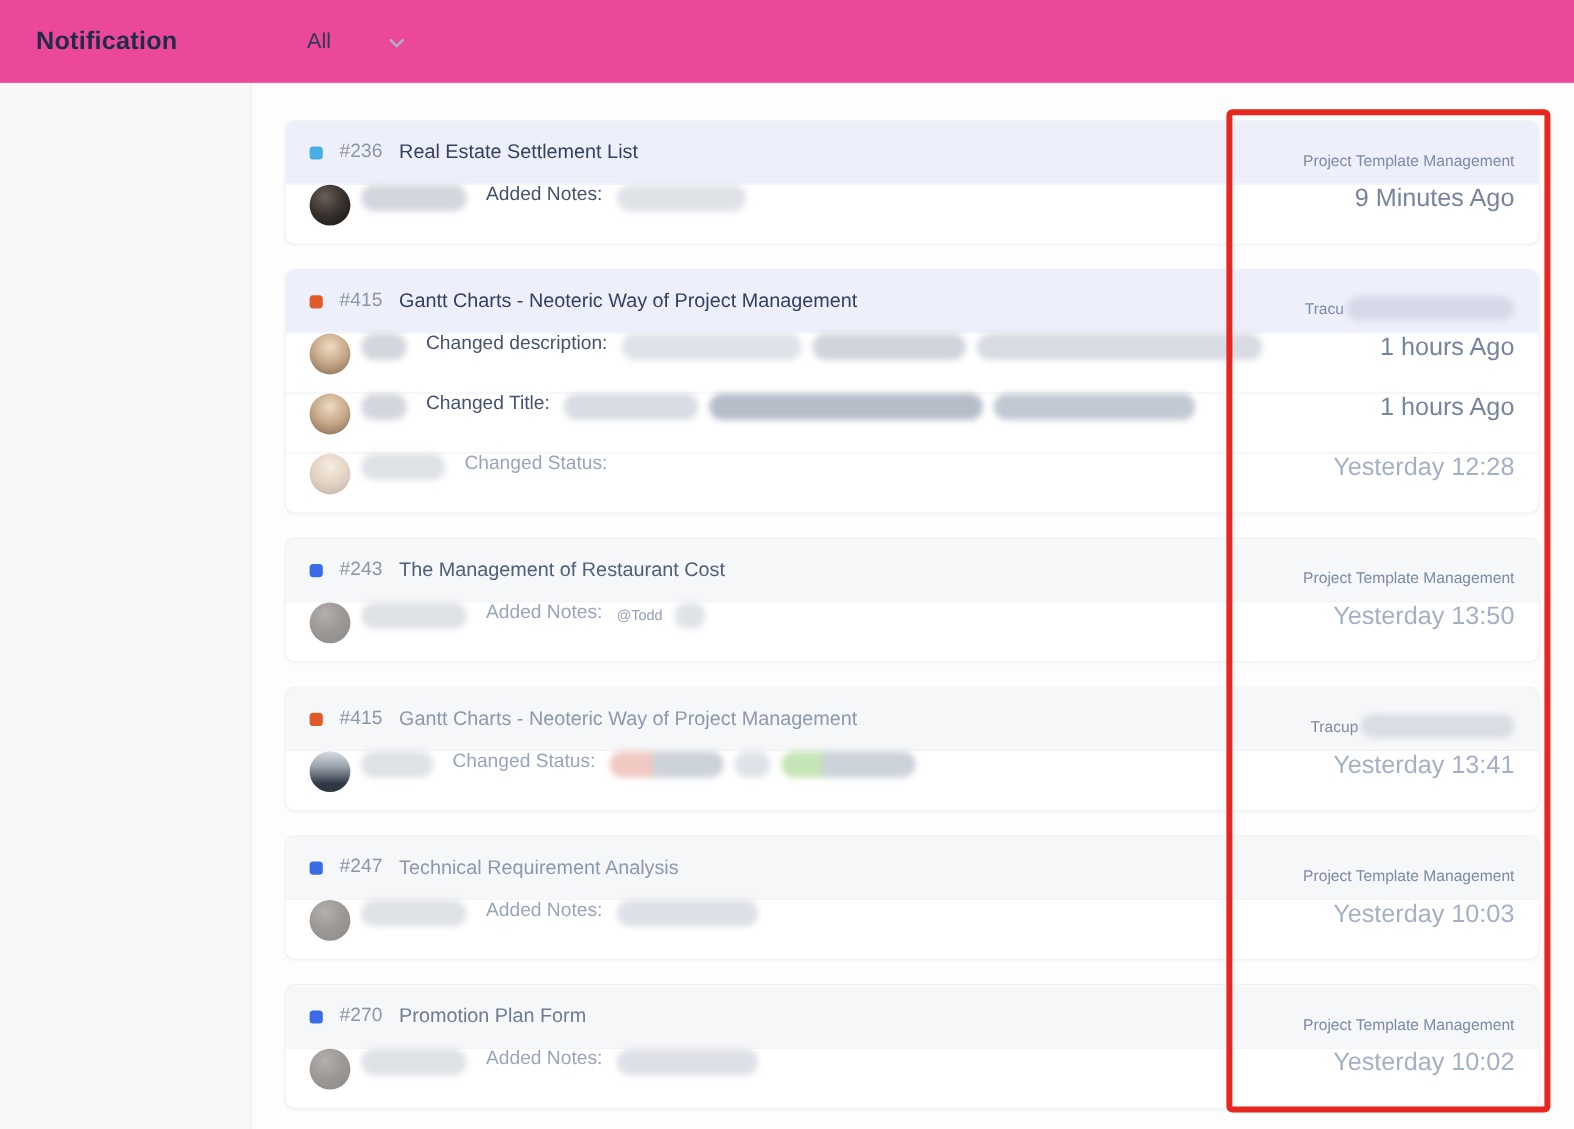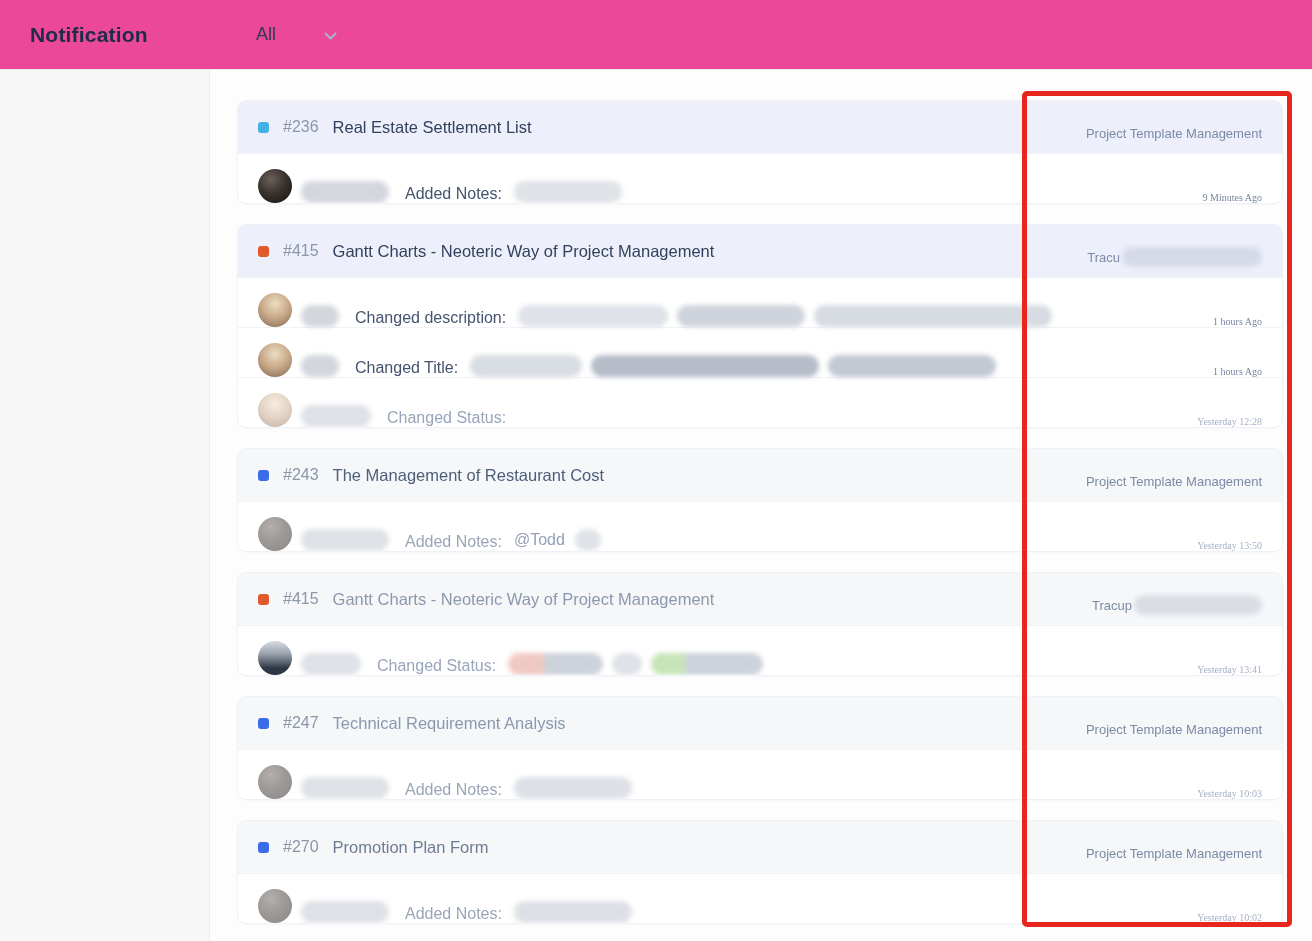--- a/index.html
+++ b/index.html
@@ -26,42 +26,42 @@
     margin-bottom:20px; overflow:hidden; box-shadow:0 1px 2px rgba(40,60,100,.03); }
 
   .chead { height:52px; display:flex; align-items:center; padding:12px 20px; }
   .chead.unread { background:#edf0fa; }
   .chead.read { background:#f6f7f9; }
   .bullet { width:11px; height:11px; border-radius:3px; flex:none; }
   .num { margin-left:14px; font-size:16px; color:#8b97a9; flex:none; }
   .ititle { margin-left:14px; font-size:16.5px; white-space:nowrap;text-align:right; }
   .proj { margin-left:auto; font-size:13px; color:#7c8aa6; display:flex; align-items:center; white-space:nowrap;margin-top:12px; }
 
-  .crow { height:50px; display:flex; align-items:flex-end; padding:0 20px; border-top:1px solid #f0f2f5; background:#fff; }
+  .crow { height:50px; display:flex; align-items:flex-start; padding:0 20px; border-top:1px solid #f0f2f5; background:#fff; }
   .avatar { width:34px; height:34px; border-radius:50%; flex:none; }
   .avatar.dark  { background:radial-gradient(circle at 38% 30%, #6b605a 0%, #3a332f 45%, #16120f 100%); }
   .avatar.woman { background:radial-gradient(circle at 50% 32%, #ecdcc2 0%, #c9a98a 48%, #7e6450 100%); }
   .avatar.man   { background:linear-gradient(180deg,#d8dce1 0%, #9aa2ad 38%, #2f3744 80%); }
   .avatar.faded { opacity:.5; }
 
   .blob { display:inline-block; height:22px; border-radius:11px; filter:blur(2.5px); vertical-align:middle; flex:none; }
   .nameblob { margin-left:9px; }
   .action { margin-left:16px; font-size:16px; white-space:nowrap; flex:none; }
   .action.dark { color:#45536e; }
   .action.gray { color:#9aa5ba; }
 
   .content { margin-left:12px; display:flex; align-items:center; flex:1; min-width:0; overflow:visible; white-space:nowrap; }
   .content .blob { margin-right:9px; }
-  .mention { font-size:16px; color:#94a0b6; margin-right:10px; }
+  .mention { font-size:12px; color:#94a0b6; margin-right:10px; }
   .chip { display:flex; align-items:center; margin-right:14px; }
   .chip .dot { width:10px; height:10px; border-radius:2px; margin-right:9px; }
   .chip .clabel { font-size:16px; color:#8d9ab2; }
   .arrow { font-size:17px; color:#9aa6bc; margin:0 14px 0 2px; }
 
-  .time { margin-left:auto; font-size:10px; white-space:nowrap; flex:none;font-family:Liberation Serif, serif; }
+  .time { margin-left:auto; font-size:21px; white-space:nowrap; flex:none; }
   .time.normal { color:#7684a0; }
   .time.faded  { color:#a5b0c5; }
 
   
   .annotation { position:absolute; left:1022px; top:91px; width:270px; height:836px;
     border:5px solid #e7261d; border-radius:5px; z-index:10; pointer-events:none; }
 </style>
 </head>
 <body>
 

